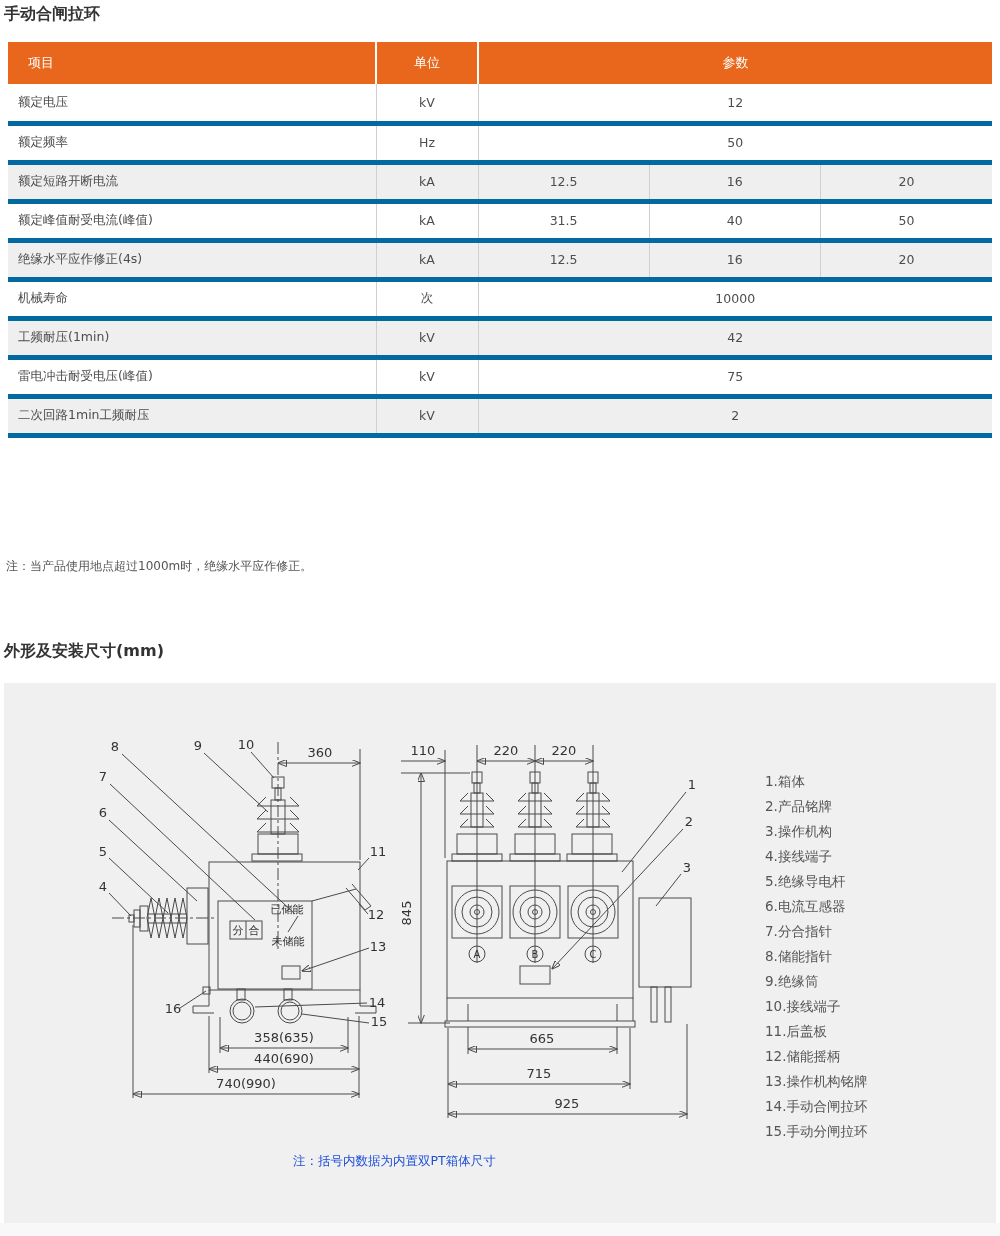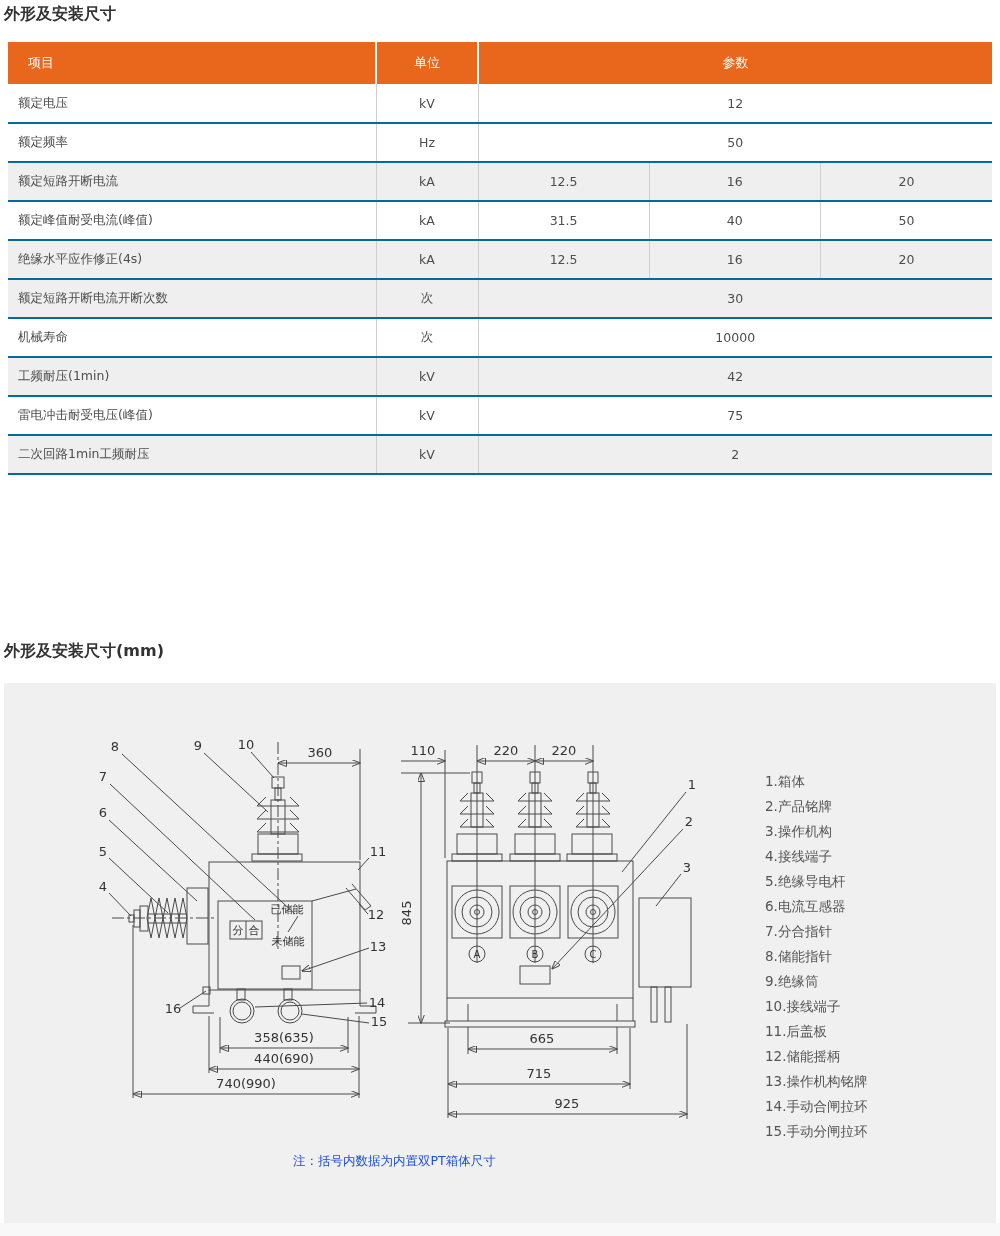--- a/index.html
+++ b/index.html
@@ -13,21 +13,21 @@
   
   table.spec { position:absolute; left:8px; top:42px; width:984px; border-collapse:collapse; table-layout:fixed; }
   table.spec th {
     background:#E8671C; color:#ffffff; font-size:13px; font-weight:400;
     height:42px; text-align:center; border-right:2px solid #ffffff;
   }
   table.spec th.last { border-right:none; }
   table.spec th.item { text-align:left; padding-left:20px; }
   table.spec td {
     height:39px; font-size:12.5px; color:#4d4d4d; text-align:center;
-    border-bottom:2px solid #0369a1; border-right:1px solid #CFCFCF;
+    border-bottom:5px solid #0369a1; border-right:1px solid #CFCFCF;
   }
   table.spec td.label { text-align:left; padding-left:10px; }
   table.spec td.lastcol { border-right:none; }
   table.spec tr.alt td { background:#EFEFEF; }
 
   .note1 { position:absolute; left:6px; top:558px; font-size:12px; color:#555; }
 
   
   .panel { position:absolute; left:4px; top:683px; width:992px; height:540px; background:#F0F0F0; }
   .below-strip { position:absolute; left:0; top:1223px; width:1000px; height:13px; background:#F8F8F8; }
@@ -48,21 +48,21 @@
   .legend { position:absolute; left:765px; top:769px; }
   .legend .item { font-size:13.5px; line-height:25px; color:#555; white-space:nowrap; }
 
   .note2 { position:absolute; left:293px; top:1153px; font-size:12.5px; color:#1d4ed8; }
 </style>
 </head>
 <body>
 
 <div class="page">
 
-  <div class="sec-title" id="title-params">外形及安装尺寸</div>
+  <div class="sec-title" id="title-params">手动合闸拉环</div>
 
   <table class="spec">
     <colgroup>
       <col style="width:368px">
       <col style="width:102px">
       <col style="width:85.6px">
         <col style="width:85.6px">
         <col style="width:85.6px">
       <col style="width:85.6px">
         <col style="width:85.6px">
@@ -100,25 +100,20 @@
           <td colspan="2">40</td>
           <td colspan="2" class="lastcol">50</td>
         </tr>
         <tr class="alt">
           <td class="label">绝缘水平应作修正(4s)</td>
           <td>kA</td>
           <td colspan="2">12.5</td>
           <td colspan="2">16</td>
           <td colspan="2" class="lastcol">20</td>
         </tr>
-        <tr class="alt">
-          <td class="label">额定短路开断电流开断次数</td>
-          <td>次</td>
-          <td colspan="6" class="lastcol">30</td>
-        </tr>
         <tr>
           <td class="label">机械寿命</td>
           <td>次</td>
           <td colspan="6" class="lastcol">10000</td>
         </tr>
         <tr class="alt">
           <td class="label">工频耐压(1min)</td>
           <td>kV</td>
           <td colspan="6" class="lastcol">42</td>
         </tr>
@@ -128,20 +123,21 @@
           <td colspan="6" class="lastcol">75</td>
         </tr>
         <tr class="alt">
           <td class="label">二次回路1min工频耐压</td>
           <td>kV</td>
           <td colspan="6" class="lastcol">2</td>
         </tr>
       </tbody>
   </table>
 
+  <div class="note1">注：当产品使用地点超过1000m时，绝缘水平应作修正。</div>
 
   <div class="sec-title" id="title-dims">外形及安装尺寸(mm)</div>
 
   <div class="panel"></div>
   <div class="below-strip"></div>
 
   <svg class="drawing" width="1000" height="540" viewBox="0 683 1000 540">
     <defs>
       <marker id="arr" markerWidth="9" markerHeight="7" refX="8.5" refY="3.5" orient="auto-start-reverse" markerUnits="userSpaceOnUse">
         <path d="M0,0 L9,3.5 L0,7 z" fill="#444" stroke="none"></path>

